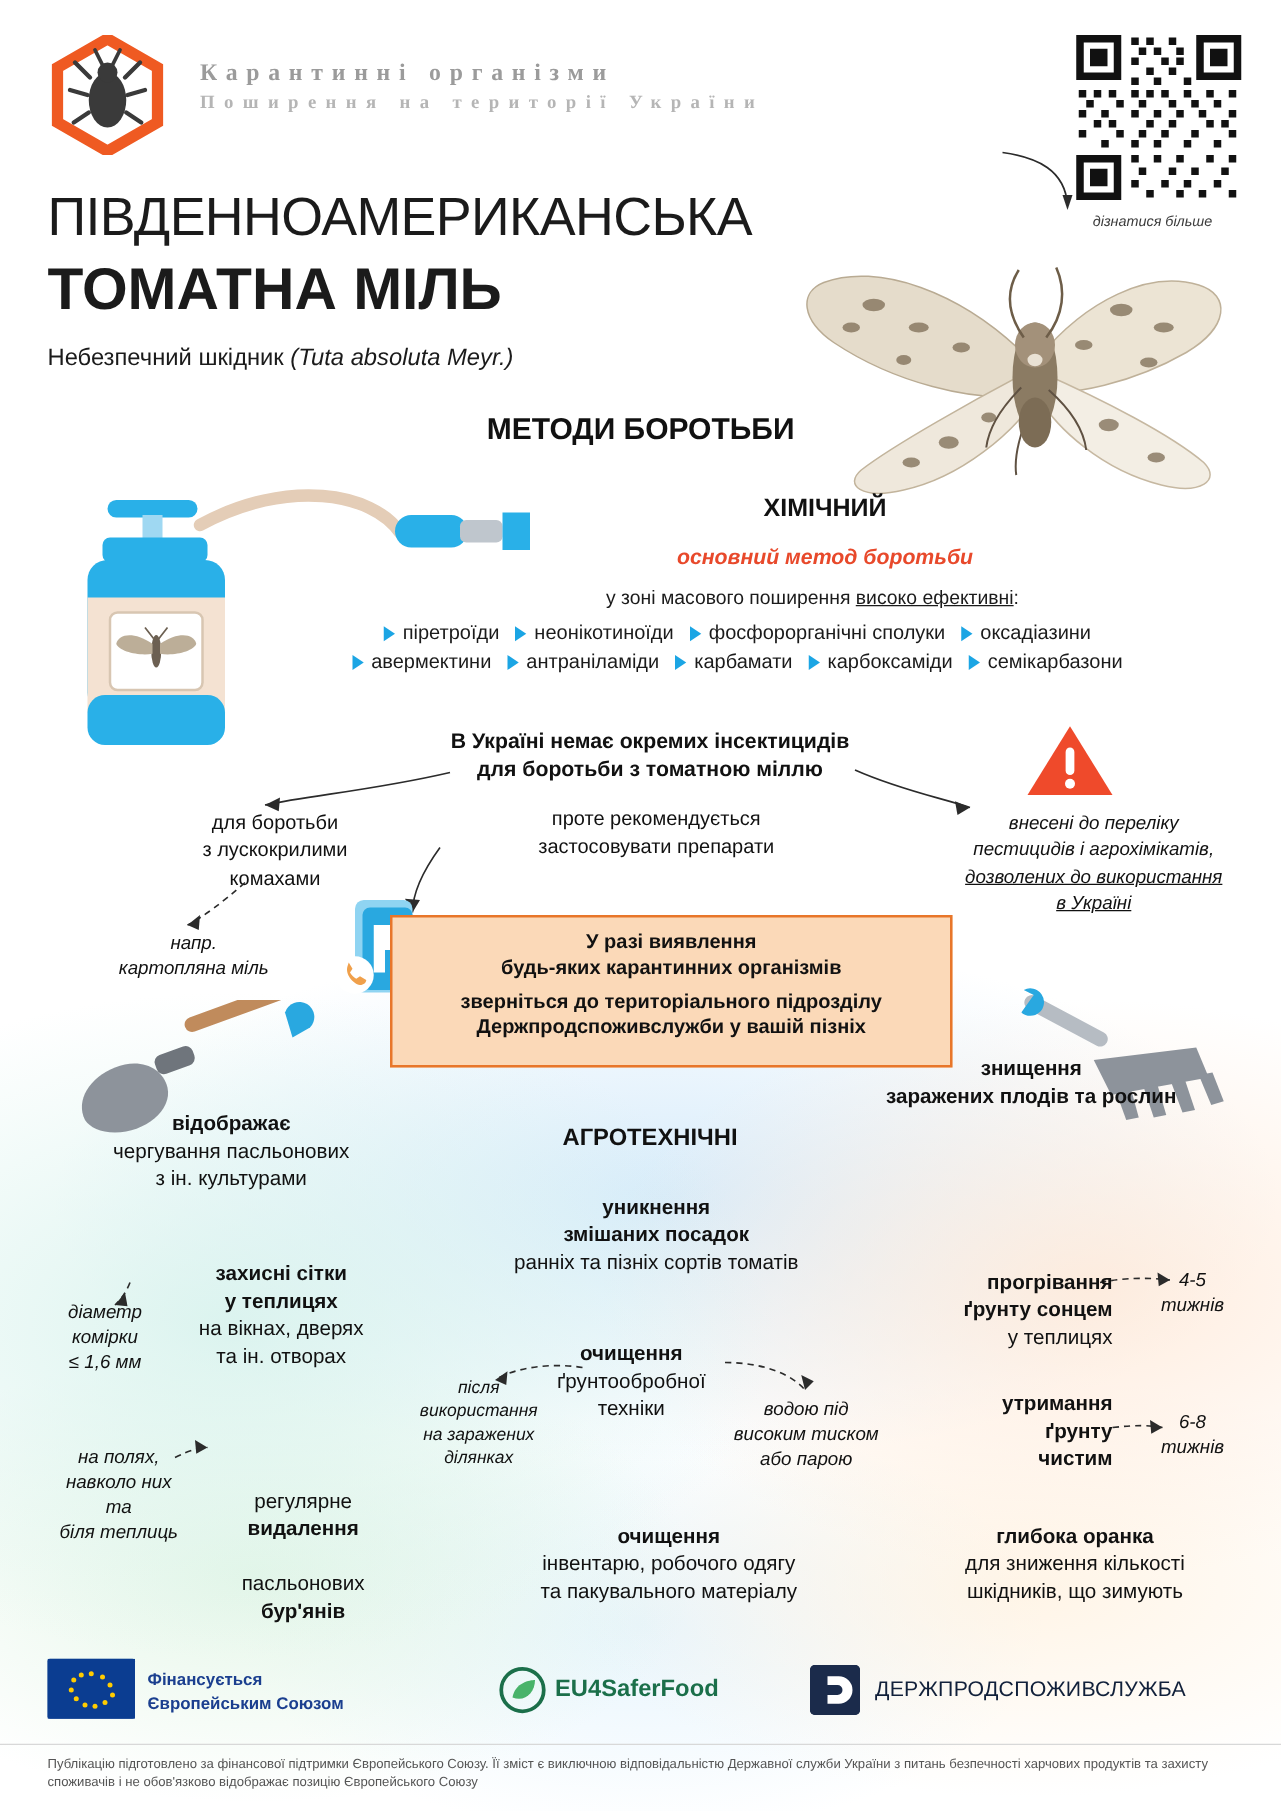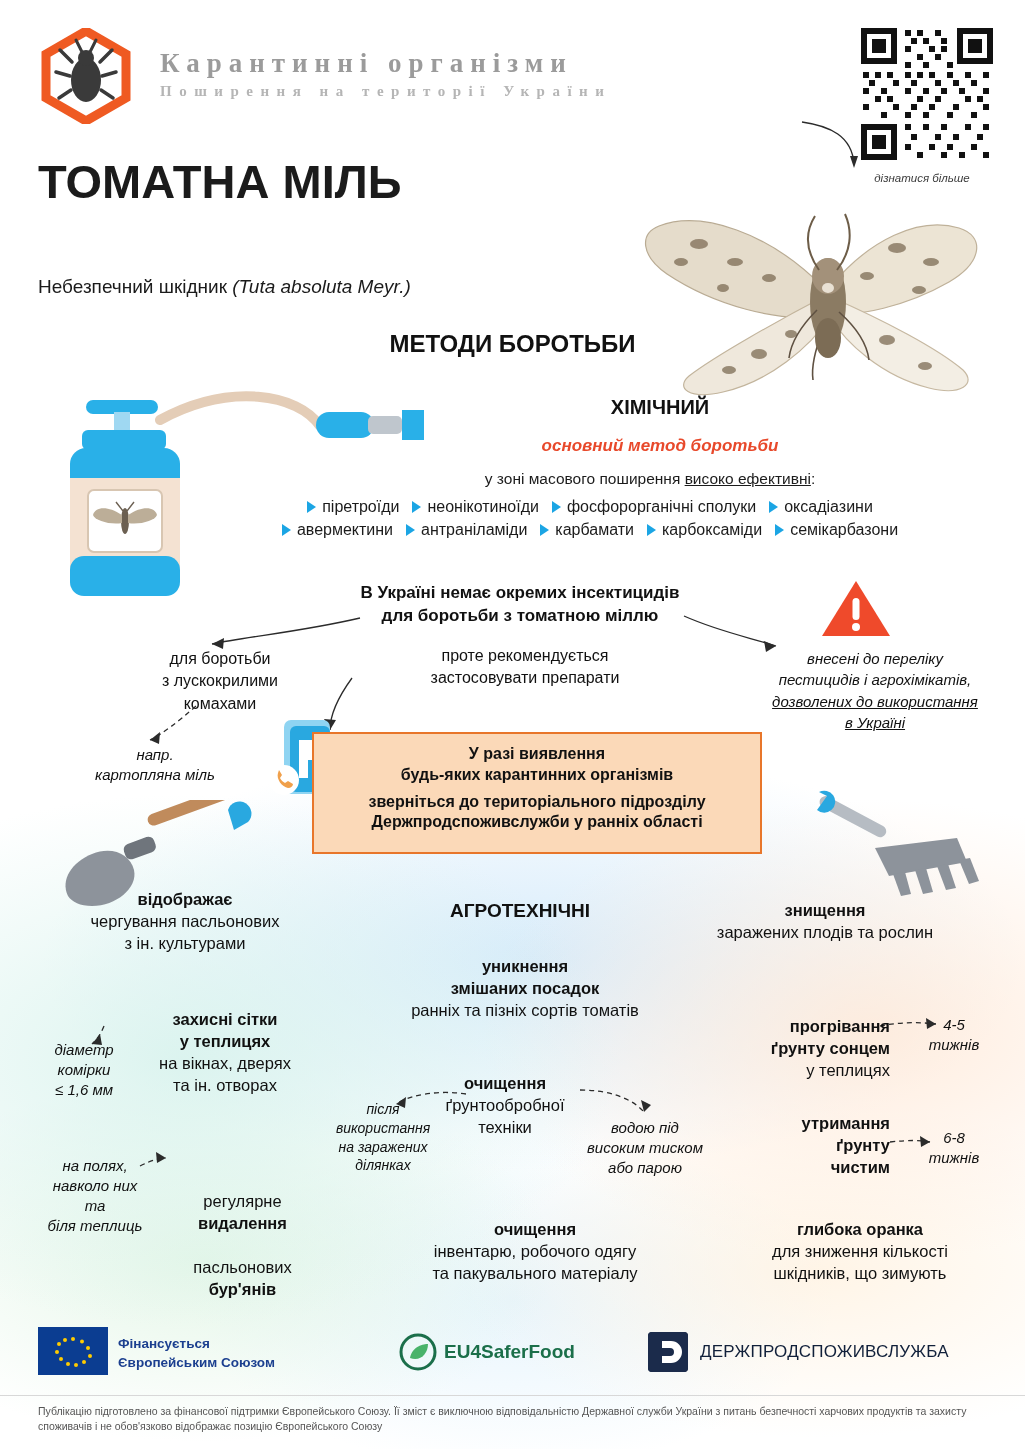--- a/index.html
+++ b/index.html
@@ -19,21 +19,21 @@
       radial-gradient(ellipse 500px 260px at 20% 1260px, rgba(222,244,226,0.8) 0%, rgba(222,244,226,0) 70%),
       radial-gradient(ellipse 520px 240px at 80% 1270px, rgba(255,240,220,0.7) 0%, rgba(255,240,220,0) 70%),
       radial-gradient(ellipse 460px 240px at 50% 1300px, rgba(215,238,252,0.6) 0%, rgba(215,238,252,0) 70%),
       #ffffff;
   }
 
   
   .logo-mark { position: absolute; left: 38px; top: 28px; width: 96px; height: 96px; }
   .hdr-title { position: absolute; left: 160px; top: 48px; }
   .hdr-title .l1 {
-    font-size: 27px; letter-spacing: 7px; color: #9b9b9b; font-weight: 700;
+    font-size: 19px; letter-spacing: 7px; color: #9b9b9b; font-weight: 700;
     font-family: "Liberation Serif", serif;
   }
   .hdr-title .l2 {
     font-size: 15px; letter-spacing: 7.5px; color: #b5b5b5; font-weight: 700;
     margin-top: 4px; font-family: "Liberation Serif", serif;
   }
   .qr { position: absolute; right: 28px; top: 24px; width: 140px; height: 140px; }
   .qr-caption {
     position: absolute; right: 28px; top: 172px; width: 150px;
     font-size: 11.5px; font-style: italic; color: #3b3b3b; text-align: center;
@@ -95,21 +95,21 @@
   
   .shovel { position: absolute; left: 58px; top: 800px; width: 200px; height: 110px; }
   .rake { position: absolute; right: 28px; top: 790px; width: 180px; height: 130px; }
 
   .agro-h { position: absolute; left: 330px; top: 900px; width: 380px; text-align: center; font-size: 19px; font-weight: 700; color: #111; }
 
   .blk { position: absolute; color: #111; }
   .blk .b { font-weight: 700; }
 
   .b-sivo { left: 40px; top: 888px; width: 290px; text-align: center; font-size: 16.5px; line-height: 1.34; }
-  .b-znysh { left: 660px; top: 899px; width: 330px; text-align: center; font-size: 16.5px; line-height: 1.34; }
+  .b-znysh { left: 660px; top: 844px; width: 330px; text-align: center; font-size: 16.5px; line-height: 1.34; }
   .b-unyk  { left: 340px; top: 955px; width: 370px; text-align: center; font-size: 16.5px; line-height: 1.34; }
   .b-sitky { left: 130px; top: 1008px; width: 190px; text-align: center; font-size: 16.5px; line-height: 1.34; }
   .b-diam  { left: 30px; top: 1040px; width: 108px; text-align: center; font-size: 15px; font-style: italic; line-height: 1.34; }
   .b-progr { left: 700px; top: 1015px; width: 190px; text-align: right; font-size: 16.5px; line-height: 1.34; }
   .b-45    { left: 906px; top: 1015px; width: 96px; text-align: center; font-size: 15px; font-style: italic; line-height: 1.34; }
   .b-ochy1 { left: 405px; top: 1072px; width: 200px; text-align: center; font-size: 16.5px; line-height: 1.34; }
   .b-pisl  { left: 318px; top: 1100px; width: 130px; text-align: center; font-size: 14px; font-style: italic; line-height: 1.34; }
   .b-vodoy { left: 570px; top: 1118px; width: 150px; text-align: center; font-size: 15px; font-style: italic; line-height: 1.34; }
   .b-utrym { left: 740px; top: 1112px; width: 150px; text-align: right; font-size: 16.5px; line-height: 1.34; }
   .b-68    { left: 906px; top: 1128px; width: 96px; text-align: center; font-size: 15px; font-style: italic; line-height: 1.34; }
@@ -239,20 +239,21 @@
     </svg>
   </div>
 
   <svg class="qr-arrow" viewBox="0 0 62 52">
     <path d="M2 2 C 30 6, 52 16, 54 44" stroke="#2b2b2b" stroke-width="1.4" fill="none"></path>
     <path d="M50 36 L54 48 L58 36" fill="#2b2b2b"></path>
   </svg>
   <div class="qr-caption">дізнатися більше</div>
 
   <h1 class="title">
+    <span>ПІВДЕННОАМЕРИКАНСЬКА</span>
     <span class="bold">ТОМАТНА МІЛЬ</span>
   </h1>
   <div class="subtitle">
     <span>Небезпечний шкідник </span><i>(Tuta absoluta Meyr.)</i>
   </div>
 
   <svg class="moth-art" viewBox="0 0 400 250">
     <g>
       <path d="M205 118 C 150 62, 82 40, 40 56 C 20 64, 22 86, 48 104 C 96 136, 160 152, 200 146 Z" fill="#e5dccb" stroke="#b9ab93" stroke-width="1.2"></path>
       <path d="M206 126 C 160 150, 96 186, 70 206 C 56 218, 70 230, 104 222 C 150 212, 192 176, 210 148 Z" fill="#efe8dc" stroke="#c2b49c" stroke-width="1.2"></path>
@@ -420,21 +421,21 @@
     <path d="M10 57 c-2 6 4 14 10 15 3 0 5-2 5-4 l-5-3 -3 2 c-2-1-4-3-5-5 l2-3 -3-5 z" fill="#f0a04b"></path>
   </svg>
 
   <div class="callout">
     <div class="c1">
       <div>У разі виявлення</div>
       <div>будь-яких карантинних організмів</div>
     </div>
     <div class="c2">
       <div>зверніться до територіального підрозділу</div>
-      <div>Держпродспоживслужби у ранніх області</div>
+      <div>Держпродспоживслужби у вашій пізніх</div>
     </div>
   </div>
 
   <svg class="shovel" viewBox="0 0 200 110">
     <rect x="88" y="16" width="96" height="12" rx="6" transform="rotate(-20 88 16)" fill="#c08b5c"></rect>
     <path d="M170 10 a12 12 0 1 1 20 12 l-14 8 z" fill="#29a8e0"></path>
     <path d="M10 96 C 2 80, 14 62, 34 54 C 54 46, 72 54, 76 70 C 80 88, 58 106, 34 106 C 22 106, 14 102, 10 96 Z" fill="#8d939b"></path>
     <rect x="64" y="46" width="32" height="16" rx="6" transform="rotate(-20 64 46)" fill="#6f757c"></rect>
   </svg>
 
@@ -453,21 +454,21 @@
   <div class="agro-h">АГРОТЕХНІЧНІ</div>
 
   <div class="blk b-sivo">
     <div class="b">відображає</div>
     <div style="white-space: pre-line;">чергування пасльонових
 з ін. культурами</div>
   </div>
 
   <div class="blk b-znysh">
     <div class="b">знищення</div>
-    <div style="white-space: pre-line;">заражених плодів та рослин</div>
+    <div style="white-space: pre-line; font-weight: bold;">заражених плодів та рослин</div>
   </div>
 
   <div class="blk b-unyk">
     <div class="b" style="white-space: pre-line;">уникнення
 змішаних посадок</div>
     <div style="white-space: pre-line;">ранніх та пізніх сортів томатів</div>
   </div>
 
   <div class="blk b-sitky">
     <div class="b" style="white-space: pre-line;">захисні сітки

